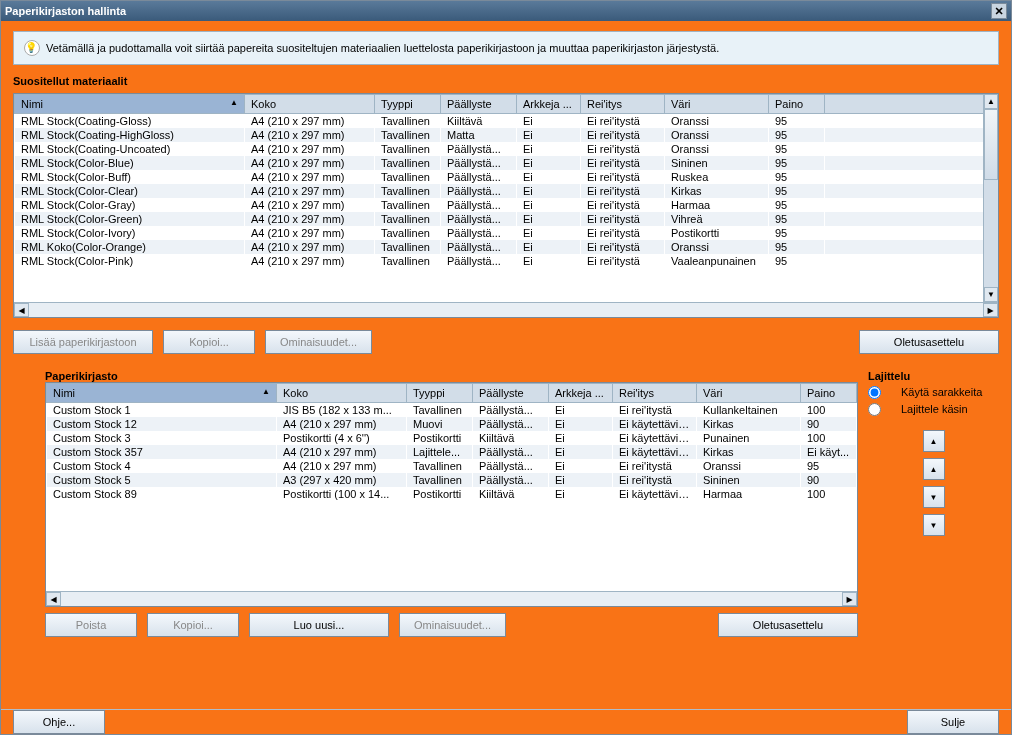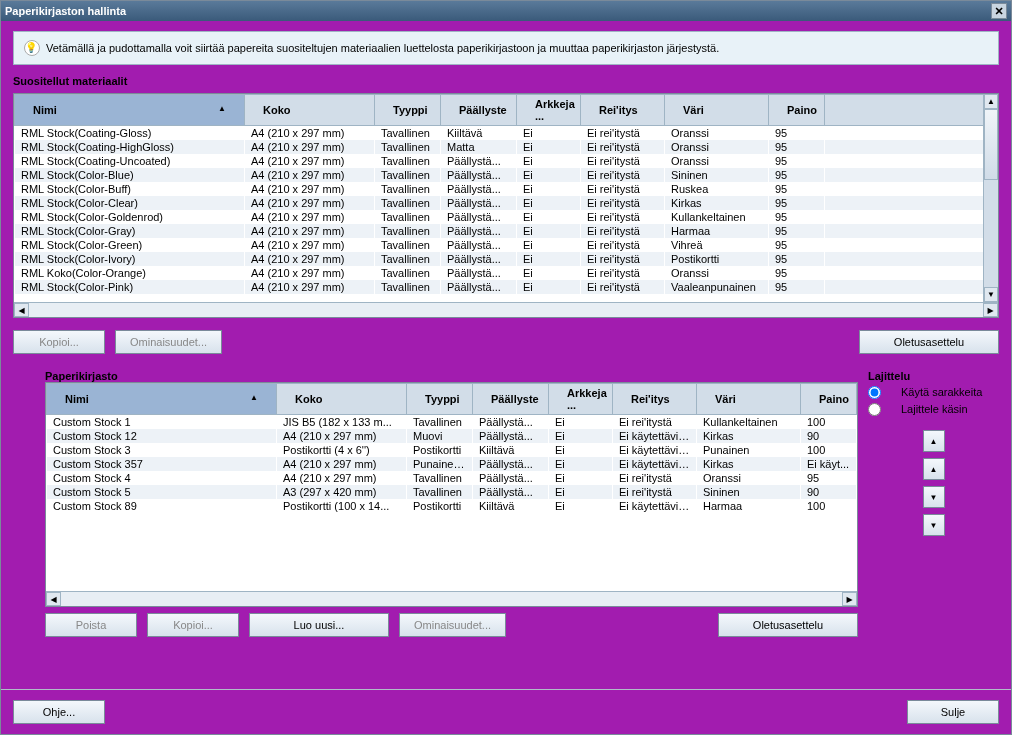--- a/index.html
+++ b/index.html
@@ -1,30 +1,30 @@
 <!DOCTYPE html>
 <html><head>
   <meta charset="utf-8">
   <style>
     * { box-sizing: border-box; margin: 0; padding: 0; }
     html, body { font-family: Arial, sans-serif; font-size: 11px; background: #dce4ec; }
-    .window { width: 1012px; height: 735px; background: #a21caf; border: 1px solid #7a8a9a; display: flex; flex-direction: column; }
+    .window { width: 1012px; height: 735px; background: #f97316; border: 1px solid #7a8a9a; display: flex; flex-direction: column; }
     .titlebar { background: linear-gradient(#5a7a9a, #3a5a7a); height: 20px; display: flex; align-items: center; padding: 0 4px; color: #fff; font-weight: bold; }
     .titlebar .title { flex: 1; font-size: 11px; }
     .titlebar .close { width: 16px; height: 16px; background: #c8d4e0; border: 1px solid #7a8a9a; color: #000; display: flex; align-items: center; justify-content: center; cursor: pointer; font-weight: bold; font-size: 11px; }
     .content { flex: 1; padding: 10px 12px; display: flex; flex-direction: column; gap: 6px; }
     .info-bar { background: #e8f2f8; border: 1px solid #9fb4c4; padding: 8px 10px; display: flex; align-items: center; gap: 6px; }
     .info-bar .bulb { width: 16px; height: 16px; background: #fff; border-radius: 50%; border: 1px solid #aaa; font-size: 10px; text-align: center; line-height: 14px; }
     .section-label { font-weight: bold; margin-top: 4px; }
     .table-wrapper { border: 1px solid #7a8a9a; background: #fff; display: flex; flex-direction: column; }
     .top-wrapper { height: 225px; }
     .bottom-wrapper { height: 225px; }
     .table-scroll { flex: 1; overflow: hidden; position: relative; }
     .data-table { width: 100%; border-collapse: collapse; table-layout: fixed; }
-    .data-table th { background: #d2dde8; border: 1px solid #9fb4c4; padding: 3px 18px; text-align: left; font-weight: bold; font-size: 11px; }
+    .data-table th { background: #d2dde8; border: 1px solid #9fb4c4; padding: 3px 6px; text-align: left; font-weight: normal; font-size: 11px; }
     .data-table th.sorted { background: #9ab4d4; }
     .data-table th .sort-arrow { float: right; font-size: 8px; }
     .data-table td { padding: 1px 6px; border-left: 1px solid transparent; white-space: nowrap; overflow: hidden; text-overflow: ellipsis; font-size: 11px; }
     .data-table tr:nth-child(even) td { background: #edf2f7; }
     .data-table tr:nth-child(odd) td { background: #fff; }
     .hscroll-track { height: 15px; background: #d2dde8; display: flex; border-top: 1px solid #9fb4c4; }
     .hscroll-track .arrow { width: 15px; background: #e0e8f0; border: 1px solid #9fb4c4; font-size: 8px; text-align: center; line-height: 13px; cursor: pointer; }
     .hscroll-track .thumb { flex: 1; background: #e8eef4; }
     .vscroll { position: absolute; right: 0; top: 0; bottom: 0; width: 15px; background: #d2dde8; display: flex; flex-direction: column; border-left: 1px solid #9fb4c4; }
     .vscroll .arrow { height: 15px; background: #e0e8f0; border: 1px solid #9fb4c4; font-size: 8px; text-align: center; line-height: 13px; cursor: pointer; }
@@ -34,21 +34,21 @@
     .button-row .spacer { flex: 1; }
     .btn { min-width: 92px; height: 24px; background: linear-gradient(#f4f8fc, #d8e2ec); border: 1px solid #7a8a9a; font-size: 11px; cursor: pointer; padding: 0 14px; }
     .btn.disabled { color: #888; }
     .btn.wide { min-width: 140px; }
     .library-section { display: flex; gap: 10px; margin-left: 32px; }
     .library-left { flex: 1; display: flex; flex-direction: column; }
     .sorting-panel { width: 135px; display: flex; flex-direction: column; gap: 4px; padding-top: 0; }
     .sorting-panel label { display: flex; align-items: flex-start; gap: 20px; }
     .order-btns { display: flex; flex-direction: column; gap: 6px; margin-top: 10px; align-items: center; }
     .order-btn { width: 22px; height: 22px; background: linear-gradient(#f4f8fc, #d8e2ec); border: 1px solid #7a8a9a; font-size: 8px; display: flex; align-items: center; justify-content: center; cursor: pointer; }
-    .footer { padding: 10px 12px; display: flex; border-top: 1px solid #b0bcc8; }
+    .footer { padding: 0 12px; display: flex; border-top: 1px solid #b0bcc8; }
     .footer .spacer { flex: 1; }
     .col-nimi { width: 230px; }
     .col-koko { width: 130px; }
     .col-tyyppi { width: 66px; }
     .col-paallyste { width: 76px; }
     .col-arkkeja { width: 64px; }
     .col-reiitys { width: 84px; }
     .col-vari { width: 104px; }
     .col-paino { width: 56px; }
     .col-tail { width: auto; }
@@ -146,31 +146,20 @@
                 <td>A4 (210 x 297 mm)</td>
                 <td>Tavallinen</td>
                 <td>Päällystä...</td>
                 <td>Ei</td>
                 <td>Ei rei'itystä</td>
                 <td>Kirkas</td>
                 <td>95</td>
                 <td></td>
               </tr>
               <tr>
-                <td>RML Stock(Color-Goldenrod)</td>
-                <td>A4 (210 x 297 mm)</td>
-                <td>Tavallinen</td>
-                <td>Päällystä...</td>
-                <td>Ei</td>
-                <td>Ei rei'itystä</td>
-                <td>Kullankeltainen</td>
-                <td>95</td>
-                <td></td>
-              </tr>
-              <tr>
                 <td>RML Stock(Color-Gray)</td>
                 <td>A4 (210 x 297 mm)</td>
                 <td>Tavallinen</td>
                 <td>Päällystä...</td>
                 <td>Ei</td>
                 <td>Ei rei'itystä</td>
                 <td>Harmaa</td>
                 <td>95</td>
                 <td></td>
               </tr>
@@ -229,20 +218,21 @@
         </div>
       </div>
       <div class="hscroll-track">
         <div class="arrow">◀</div>
         <div class="thumb"></div>
         <div class="arrow">▶</div>
       </div>
     </div>
 
     <div class="button-row">
+      <button class="btn wide disabled">Lisää paperikirjastoon</button>
       <button class="btn disabled">Kopioi...</button>
       <button class="btn disabled">Ominaisuudet...</button>
       <div class="spacer"></div>
       <button class="btn wide">Oletusasettelu</button>
     </div>
 
     <div class="library-section">
       <div class="library-left">
         <div class="section-label">Paperikirjasto</div>
         <div class="table-wrapper bottom-wrapper">
@@ -291,21 +281,21 @@
                     <td>Kiiltävä</td>
                     <td>Ei</td>
                     <td>Ei käytettävis...</td>
                     <td>Punainen</td>
                     <td>100</td>
                     <td></td>
                   </tr>
                   <tr>
                     <td>Custom Stock 357</td>
                     <td>A4 (210 x 297 mm)</td>
-                    <td>Punainen...</td>
+                    <td>Lajittele...</td>
                     <td>Päällystä...</td>
                     <td>Ei</td>
                     <td>Ei käytettävis...</td>
                     <td>Kirkas</td>
                     <td>Ei käyt...</td>
                     <td></td>
                   </tr>
                   <tr>
                     <td>Custom Stock 4</td>
                     <td>A4 (210 x 297 mm)</td>

